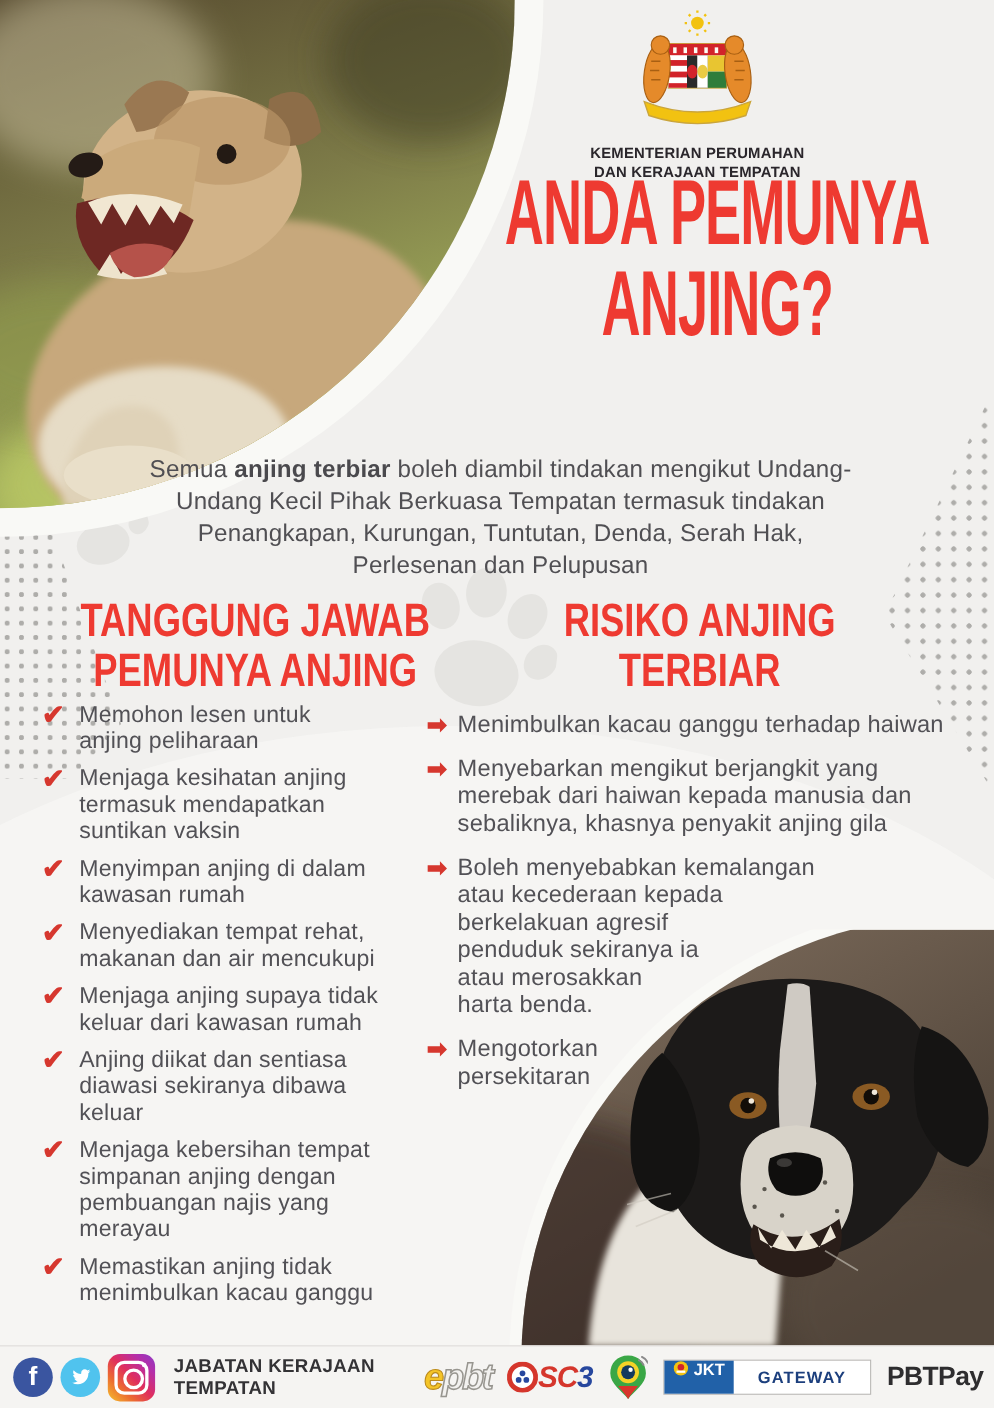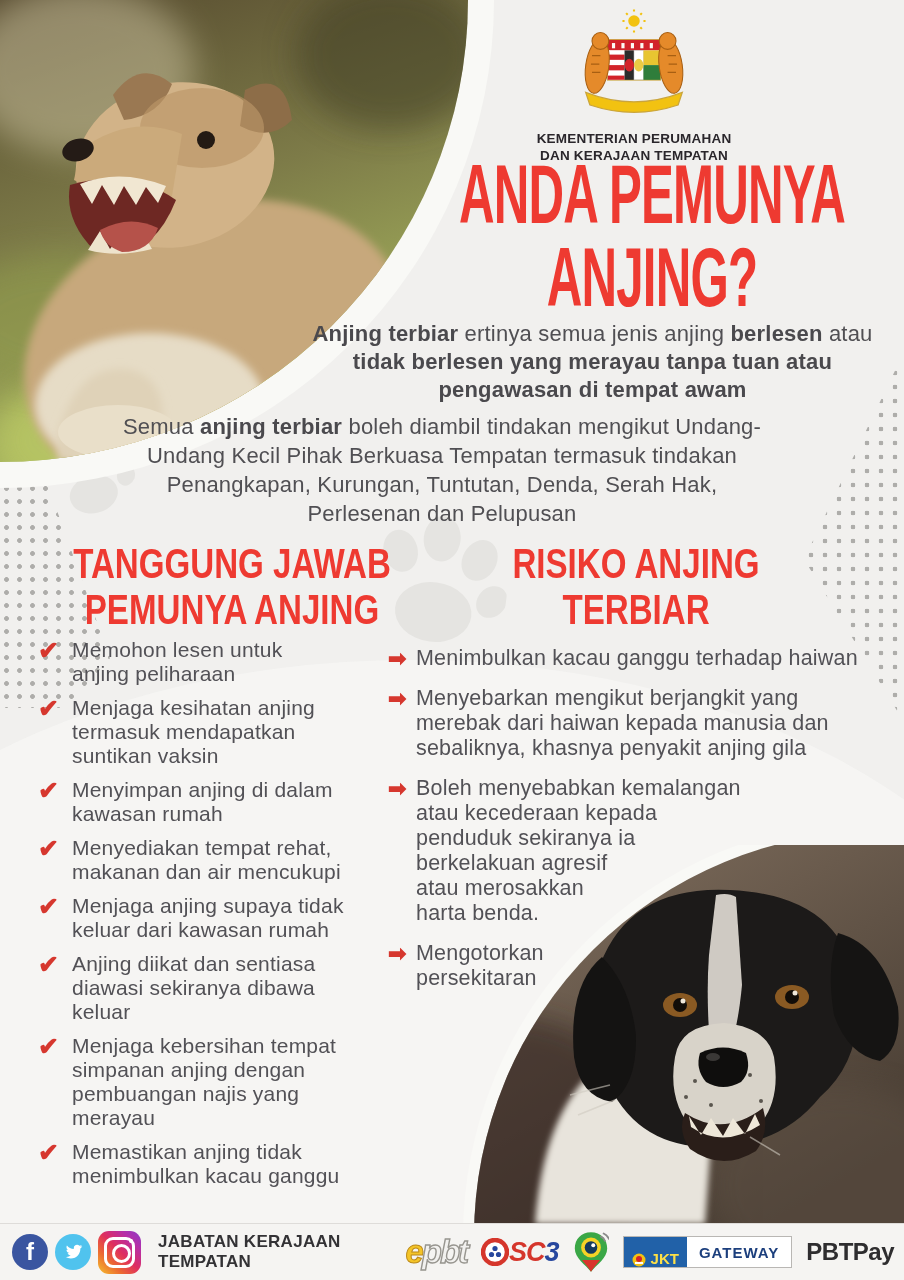--- a/index.html
+++ b/index.html
@@ -35,21 +35,21 @@
              color:#ee3a31;font-weight:bold;font-size:58px;line-height:57px;letter-spacing:-1px;
              transform:scale(.85,1.45);transform-origin:50% 0;}
   .sec-title{position:absolute;text-align:center;color:#ee3a31;font-weight:bold;
              font-size:36px;line-height:39px;transform:scale(.92,1.18);transform-origin:50% 0;}
   .sec-title.left{left:52px;top:540px;width:360px;}
   .sec-title.right{left:456px;top:540px;width:360px;}
   
   .intro{position:absolute;text-align:center;font-size:22px;letter-spacing:.2px;color:#504f53;}
   .intro .b{font-weight:bold;color:#4a494d;}
   .intro-1{left:285px;top:320px;width:615px;line-height:28px;}
-  .intro-2{left:42px;top:412px;width:800px;line-height:29px;}
+  .intro-2{left:55px;top:412px;width:800px;line-height:29px;}
   
   .col{position:absolute;}
   .col-left{left:38px;top:638px;width:370px;}
   .col-right{left:388px;top:646px;width:516px;}
   .item{display:flex;align-items:flex-start;margin-bottom:10px;}
   .col-right .item{margin-bottom:15px;}
   .bullet-check{flex:0 0 34px;color:#d6372e;font-size:25px;line-height:24px;font-weight:bold;}
   .bullet-arrow{flex:0 0 28px;color:#d6372e;font-size:22px;line-height:25px;font-weight:bold;}
   .item-text{font-size:21px;line-height:24px;color:#525156;letter-spacing:.2px;}
   .col-right .item-text{font-size:21.5px;line-height:25px;}
@@ -70,23 +70,23 @@
   .ig-dot{position:absolute;right:8px;top:8px;width:4px;height:4px;border-radius:50%;background:#fff;}
   .footer-label{margin-left:17px;font-size:17px;font-weight:800;color:#333235;letter-spacing:.3px;}
   .logos{display:flex;align-items:center;gap:14px;margin-left:auto;margin-right:10px;}
   .epbt{font-style:italic;font-weight:bold;font-size:33px;letter-spacing:-2px;white-space:nowrap;}
   .epbt .e{color:#f4c427;-webkit-text-stroke:1px #bb8a1c;}
   .epbt .rest{color:#f2f1ef;-webkit-text-stroke:1.4px #97958f;}
   .osc{display:flex;align-items:center;font-style:italic;font-weight:bold;font-size:27px;letter-spacing:-1px;}
   .osc-sc{color:#d5362c;}
   .osc-3{color:#27479e;}
   .jkt-pill{display:inline-flex;height:30px;border:1px solid #b9b7b4;background:#fff;align-items:stretch;}
-  .jkt-left{background:#2161a8;color:#fde047;display:flex;align-items:flex-end;gap:5px;
+  .jkt-left{background:#2161a8;color:#ffffff;display:flex;align-items:flex-start;gap:5px;
             padding:0 8px;font-weight:bold;font-size:15px;}
-  .jkt-right{display:flex;align-items:center;padding:0 12px;color:#1c3f7d;font-weight:bold;
+  .jkt-right{display:flex;align-items:center;padding:0 22px;color:#1c3f7d;font-weight:bold;
              font-size:15px;letter-spacing:1px;}
   .pbtpay{font-weight:800;font-size:24px;color:#2e2d2f;letter-spacing:-.5px;}
 </style>
 </head>
 <body>
 
 <div class="poster">
 
   <div class="swoosh mid"></div>
   <div class="dots dots-left"></div>
@@ -236,25 +236,20 @@
       <div>KEMENTERIAN PERUMAHAN</div>
       <div>DAN KERAJAAN TEMPATAN</div>
     </div>
   </div>
 
   <div class="big-title">
     <div>ANDA PEMUNYA</div>
     <div>ANJING?</div>
   </div>
 
-  <div class="intro intro-1">
-    <div><span class="b">Anjing terbiar</span><span> ertinya semua jenis anjing </span><span class="b">berlesen</span><span> atau</span></div>
-    <div class="b">tidak berlesen yang merayau tanpa tuan atau</div>
-    <div class="b">pengawasan di tempat awam</div>
-  </div>
 
   <div class="intro intro-2">
     <div><span>Semua </span><span class="b">anjing terbiar</span><span> boleh diambil tindakan mengikut Undang-</span></div>
     <div>Undang Kecil Pihak Berkuasa Tempatan termasuk tindakan</div>
     <div>Penangkapan, Kurungan, Tuntutan, Denda, Serah Hak,</div>
     <div>Perlesenan dan Pelupusan</div>
   </div>
 
   <div class="sec-title left">
     <div>TANGGUNG JAWAB</div>
@@ -341,22 +336,22 @@
         <div>Menyebarkan mengikut berjangkit yang</div>
         <div>merebak dari haiwan kepada manusia dan</div>
         <div>sebaliknya, khasnya penyakit anjing gila</div>
       </div>
     </div>
     <div class="item">
       <span class="bullet-arrow">➡</span>
       <div class="item-text">
         <div>Boleh menyebabkan kemalangan</div>
         <div>atau kecederaan kepada</div>
+        <div>berkelakuan agresif</div>
         <div>penduduk sekiranya ia</div>
-        <div>berkelakuan agresif</div>
         <div>atau merosakkan</div>
         <div>harta benda.</div>
       </div>
     </div>
     <div class="item">
       <span class="bullet-arrow">➡</span>
       <div class="item-text">
         <div>Mengotorkan</div>
         <div>persekitaran</div>
       </div>

